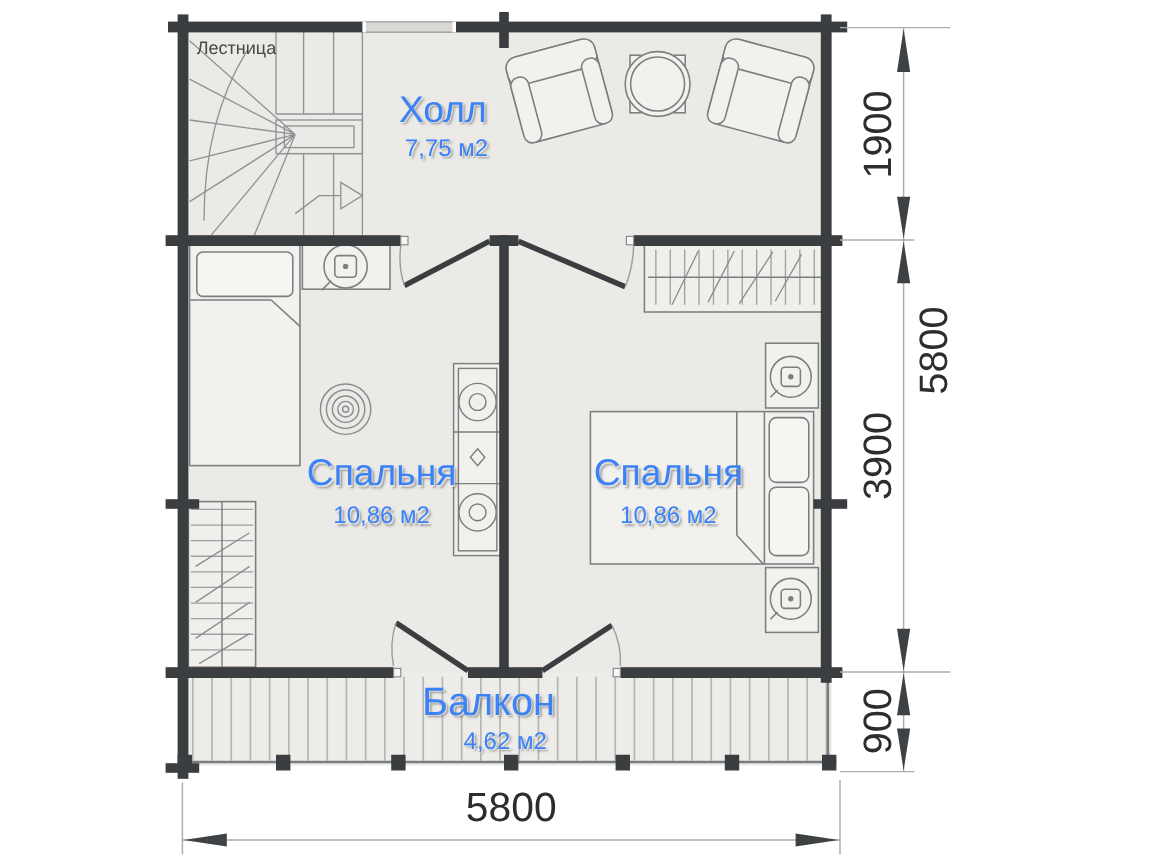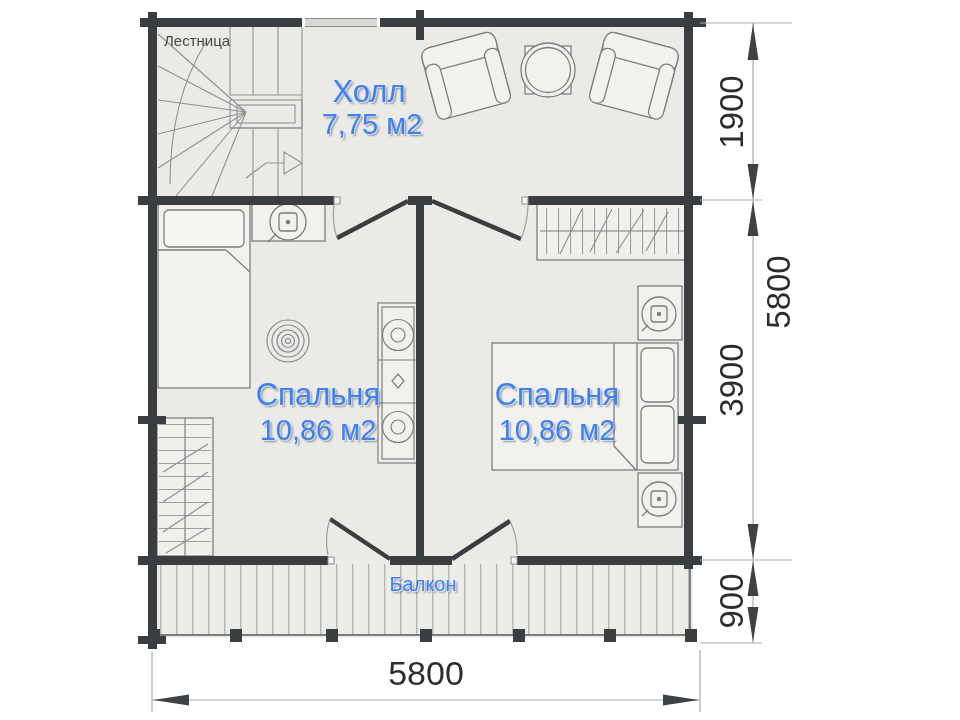--- a/index.html
+++ b/index.html
@@ -8,21 +8,21 @@
     background:#ffffff;font-family:"Liberation Sans", sans-serif;
   }
   .stage svg{position:absolute;left:0;top:0;}
   .lbl{
     position:absolute;transform:translate(-50%,-50%);
     color:#3b82f6;white-space:nowrap;
     text-shadow:1px 1px 0 rgba(255,255,255,.55), 2px 2px 2px rgba(60,60,60,.5);
     line-height:1;
   }
   .room-name{font-size:31px;}
-  .room-area{font-size:29px;}
+  .room-area{font-size:20px;}
   .stair-lbl{
     position:absolute;font-size:15px;color:#474747;white-space:nowrap;line-height:1;
   }
   .dim{
     position:absolute;transform:translate(-50%,-50%) rotate(-90deg);
     font-size:33px;color:#2d2d2d;white-space:nowrap;line-height:1;
   }
   .dim-h{
     position:absolute;transform:translate(-50%,-50%);
     font-size:34px;color:#2d2d2d;white-space:nowrap;line-height:1;
@@ -199,21 +199,22 @@
 
   <div class="lbl room-name" style="left:369px;top:91px">Холл</div>
   <div class="lbl room-area" style="left:372px;top:124px">7,75 м2</div>
 
   <div class="lbl room-name" style="left:318px;top:394px">Спальня</div>
   <div class="lbl room-area" style="left:318px;top:430px">10,86 м2</div>
 
   <div class="lbl room-name" style="left:557px;top:394px">Спальня</div>
   <div class="lbl room-area" style="left:557px;top:430px">10,86 м2</div>
 
-  <div class="lbl room-name" style="left:423px;top:584px;font-size:20px">Балкон</div>
+  <div class="lbl room-name" style="left:407px;top:584px;font-size:33px">Балкон</div>
+  <div class="lbl room-area" style="left:421px;top:618px">4,62 м2</div>
 
   <div class="dim" style="left:731px;top:112px">1900</div>
   <div class="dim" style="left:731px;top:380px">3900</div>
   <div class="dim" style="left:731px;top:601px">900</div>
   <div class="dim" style="left:778px;top:292px">5800</div>
   <div class="dim-h" style="left:426px;top:673px">5800</div>
 
 </div>
 
 </body></html>

